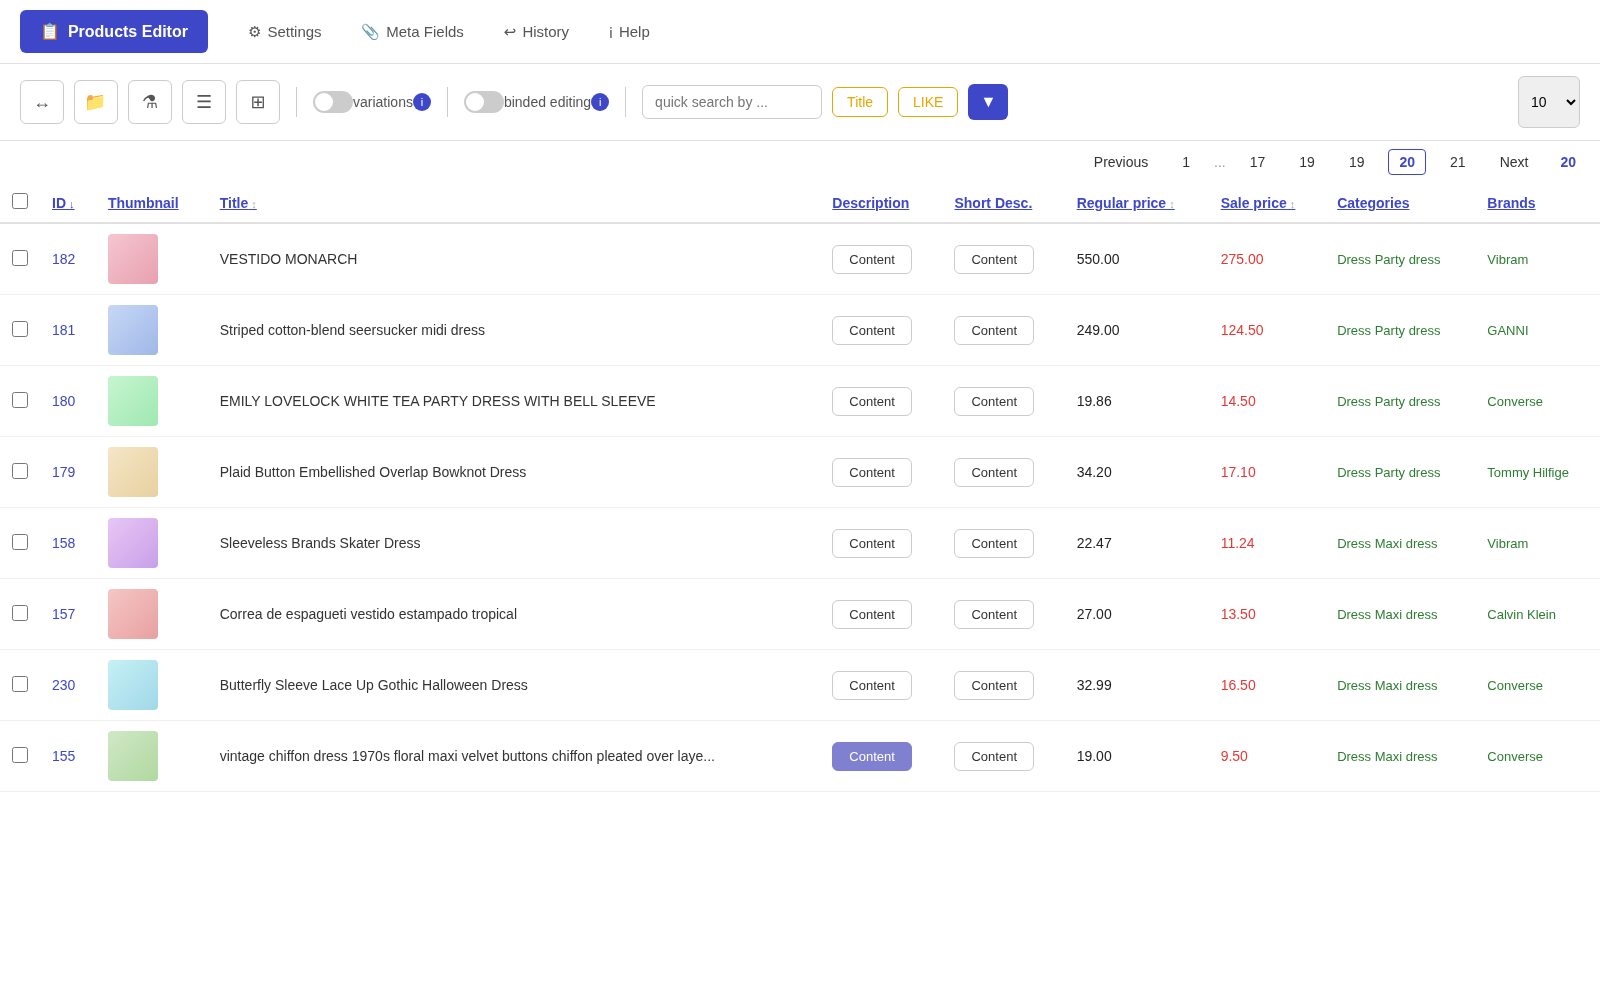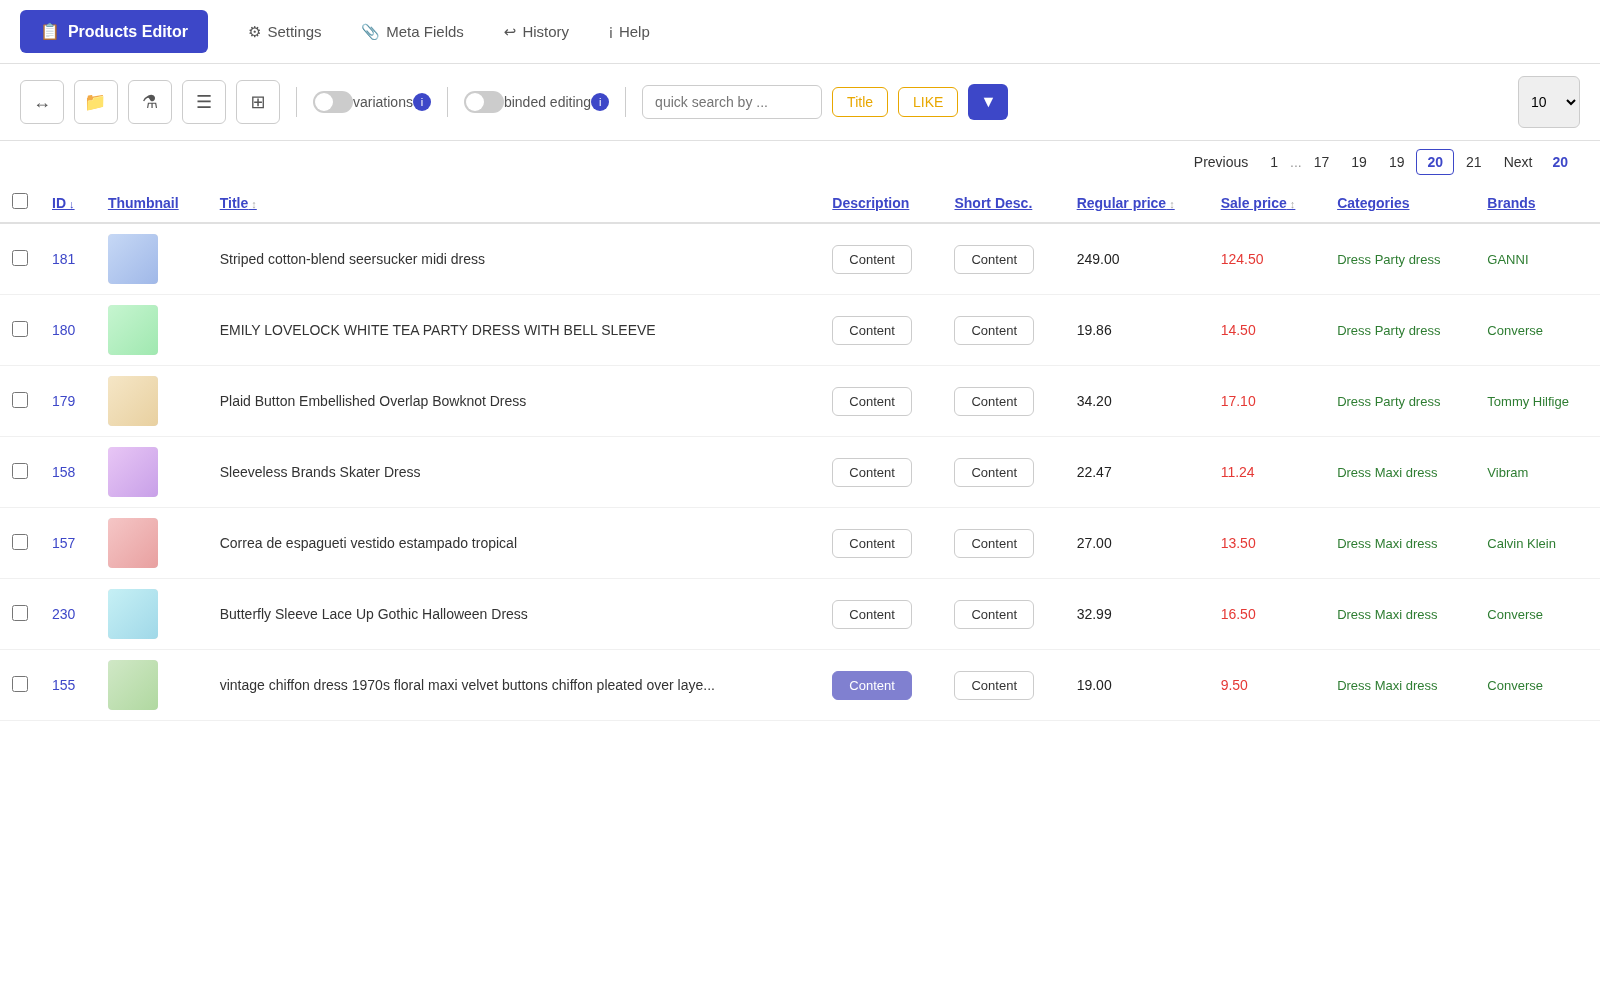--- a/index.html
+++ b/index.html
@@ -18,21 +18,21 @@
     .toggle-group { display: flex; align-items: center; gap: 0; color: #555; }
     .toggle { width: 40px; height: 22px; background: #ccc; border-radius: 11px; position: relative; cursor: pointer; }
     .toggle::after { content: ''; width: 18px; height: 18px; background: #fff; border-radius: 50%; position: absolute; top: 2px; left: 2px; transition: left 0.2s; }
     .info-badge { display: inline-flex; align-items: center; justify-content: center; width: 18px; height: 18px; background: #3d47c8; color: #fff; border-radius: 50%; font-size: 11px; cursor: pointer; }
     .search-input { border: 1.5px solid #ccc; border-radius: 6px; padding: 8px 12px; font-size: 14px; color: #aaa; width: 180px; outline: none; }
     .search-pill { border: 1.5px solid #e8a700; color: #e8a700; border-radius: 6px; padding: 6px 14px; background: #fff; font-size: 14px; cursor: pointer; }
     .filter-btn { background: #3d47c8; color: #fff; border: none; border-radius: 6px; width: 40px; height: 36px; display: flex; align-items: center; justify-content: center; cursor: pointer; font-size: 16px; }
     .per-page { border: 1.5px solid #ccc; border-radius: 6px; padding: 16px 8px; font-size: 14px; margin-left: auto; }
 
     
-    .pagination { display: flex; align-items: center; justify-content: flex-end; padding: 8px 32px; gap: 2px; font-size: 14px; color: #333; }
+    .pagination { display: flex; align-items: center; justify-content: flex-end; padding: 8px 24px; gap: 14px; font-size: 14px; color: #333; }
     .page-btn { padding: 4px 10px; border-radius: 4px; cursor: pointer; color: #333; }
     .page-btn.active { border: 1.5px solid #3d47c8; color: #3d47c8; font-weight: 600; }
     .page-btn.nav { color: #333; font-size: 14px; }
     .page-ellipsis { color: #999; }
     .page-count { color: #3d47c8; font-weight: 600; margin-left: 8px; }
 
     
     .table-container { overflow-x: auto; }
     table { width: 100%; border-collapse: collapse; }
     thead th { color: #3d47c8; font-weight: 600; font-size: 14px; padding: 10px 12px; border-bottom: 2px solid #e0e0e0; text-align: left; white-space: nowrap; text-decoration: underline; }
@@ -147,20 +147,42 @@
         <th class="sortable">Title</th>
         <th>Description</th>
         <th>Short Desc.</th>
         <th class="sortable">Regular price</th>
         <th class="sortable">Sale price</th>
         <th>Categories</th>
         <th>Brands</th>
       </tr>
     </thead>
     <tbody id="table-body">
+    <tr>
+    <td class="check-cell">
+      <input type="checkbox" style="">
+    </td>
+    <td class="id-cell">182</td>
+    <td>
+      <div class="thumb">
+        <div class="thumb-img" style="background: linear-gradient(135deg, #f5c6d0 0%, #e8a0b0 100%);"></div>
+      </div>
+    </td>
+    <td>VESTIDO MONARCH</td>
+    <td>
+      <button class="content-btn">Content</button>
+    </td>
+    <td>
+      <button class="content-btn">Content</button>
+    </td>
+    <td class="price-regular">550.00</td>
+    <td class="price-sale">275.00</td>
+    <td class="category">Dress  Party dress</td>
+    <td class="brand">Vibram</td>
+  </tr>
         <tr>
     <td class="check-cell">
       <input type="checkbox" style="">
     </td>
     <td class="id-cell">181</td>
     <td>
       <div class="thumb">
         <div class="thumb-img" style="background: linear-gradient(135deg, #c6d8f5 0%, #a0b8e8 100%);"></div>
       </div>
     </td>

